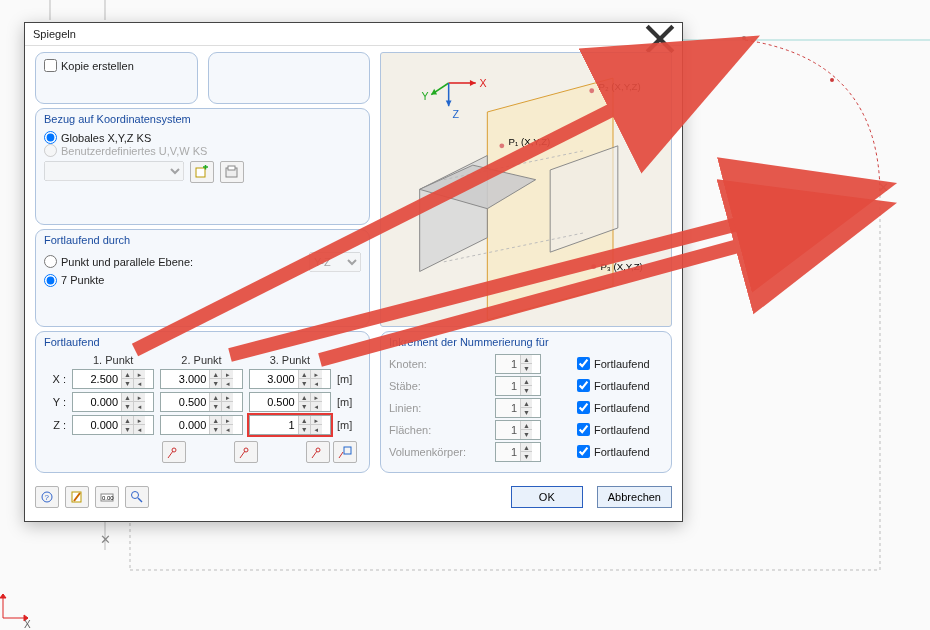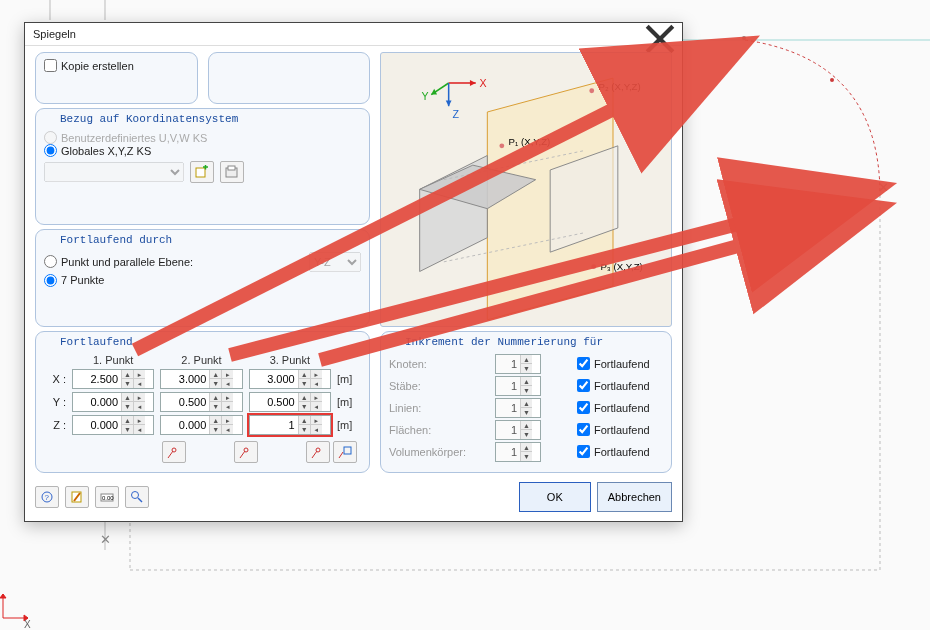--- a/index.html
+++ b/index.html
@@ -38,22 +38,22 @@
           grid-template-rows: 52px auto auto auto 1fr 40px;
           gap: 4px 10px; }
 
   .group {
     border: 1px solid #afc4df;
     border-radius: 9px;
     background: #f5f8fc;
     padding: 6px 8px 8px 8px;
     position: relative;
   }
-  .group-title { color: #1c4da0; font-size: 11px; margin: -2px 0 6px 16px; font-family: Liberation Mono, monospace; }
-  .row { display: flex; align-items: center; gap: 6px; margin: 2px 0; }
+  .group-title { color: #1c4da0; font-size: 11px; margin: -2px 0 6px 0; }
+  .row { display: flex; gap: 6px; margin: 2px 0; }
 
   
   .panel-row { grid-column: 1; grid-row: 1; display: flex; gap: 10px; }
   .panel-row .group { flex: 1; }
 
   .g-coord { grid-column: 1; grid-row: 2; }
   .g-plane-by { grid-column: 1; grid-row: 3; }
   .g-plane { grid-column: 1; grid-row: 4 / span 2; }
   .preview { grid-column: 2; grid-row: 1 / span 3; }
   .g-incr { grid-column: 2; grid-row: 4 / span 2; }
@@ -110,21 +110,21 @@
   
   .inc-row { display: grid; grid-template-columns: 98px 46px 20px auto;
              align-items: center; gap: 6px 8px; margin: 2px 0; }
   .inc-row .lbl { color: #999; }
   .inc-row .spin input { width: 24px; }
 
   
   .footer .left { display: flex; gap: 6px; }
   .footer .spacer { flex: 1; }
   .btn {
-    height: 30px; min-width: 72px; padding: 0 10px;
+    height: 22px; min-width: 72px; padding: 0 10px;
     border: 1px solid #6a88b3; background: #e9f1fb;
     font-size: 11px; cursor: pointer;
   }
   .btn.primary { border: 1px solid #2a5fbf; }
 
   
   .annot { position: absolute; inset: 0; pointer-events: none; }
 </style>
 </head>
 <body>
@@ -173,27 +173,27 @@
         <label class="radio">
           <input type="checkbox" style="">
           <span>Kopie erstellen</span>
         </label>
       </div>
       <div class="group"></div>
     </div>
 
     <div class="group g-coord">
       <div class="group-title">Bezug auf Koordinatensystem</div>
+      <label class="radio">
+        <input type="radio" name="cs" checked="" style="">
+        <span>Globales X,Y,Z KS</span>
+      </label>
       <label class="radio disabled">
         <input type="radio" name="cs" disabled="" style="">
         <span>Benutzerdefiniertes U,V,W KS</span>
-      </label>
-      <label class="radio">
-        <input type="radio" name="cs" checked="" style="">
-        <span>Globales X,Y,Z KS</span>
       </label>
       <div class="row" style="margin-top:4px">
         <select class="small" disabled=""></select>
         <span class="iconbtn">
           <svg viewBox="0 0 14 14">
               <rect x="1" y="3" width="9" height="9" fill="#fff" stroke="#b90"></rect>
               <path d="M8 2 h5 M10.5 -.5 v5" stroke="#2a2" stroke-width="1.5"></path>
               <rect x="9" y="0" width="4" height="4" fill="none"></rect>
             </svg>
         </span>
@@ -509,21 +509,21 @@
           </span>
         <span class="iconbtn">
             <svg viewBox="0 0 14 14">
               <circle cx="5" cy="5" r="3.5" fill="none" stroke="#36c"></circle>
               <line x1="8" y1="8" x2="12" y2="12" stroke="#36c" stroke-width="1.5"></line>
             </svg>
           </span>
       </div>
       <div class="spacer"></div>
       <button class="btn primary">OK</button>
-      <button class="btn" style="margin-left:6px">Abbrechen</button>
+      <button class="btn" style="margin-left:14px">Abbrechen</button>
     </div>
 
   </div>
 </div>
 
 <svg class="annot" width="930" height="630">
   <defs>
     <marker id="ah" markerWidth="12" markerHeight="12" refX="10" refY="5" orient="auto">
       <path d="M0 0 L12 5 L0 10 Z" fill="#e34b3e"></path>
     </marker>

